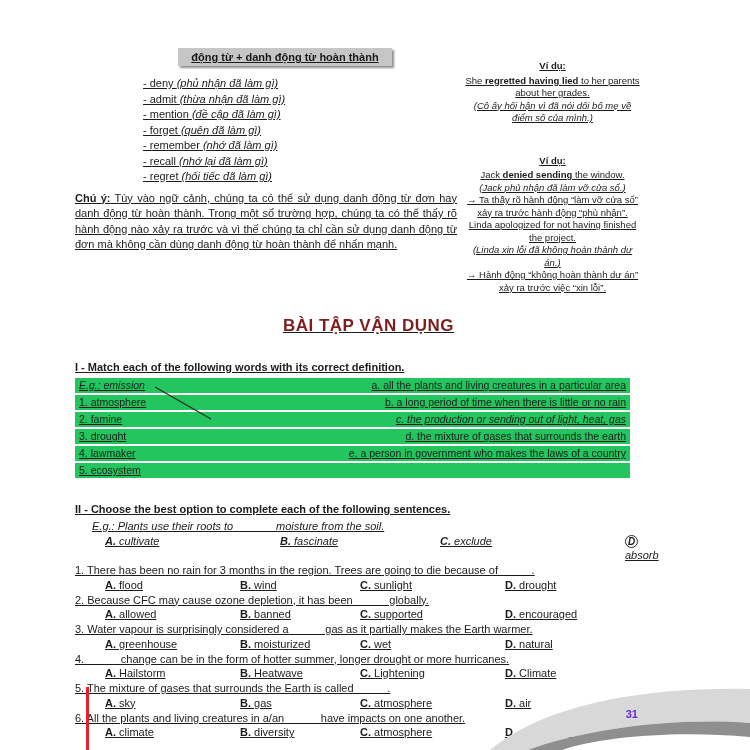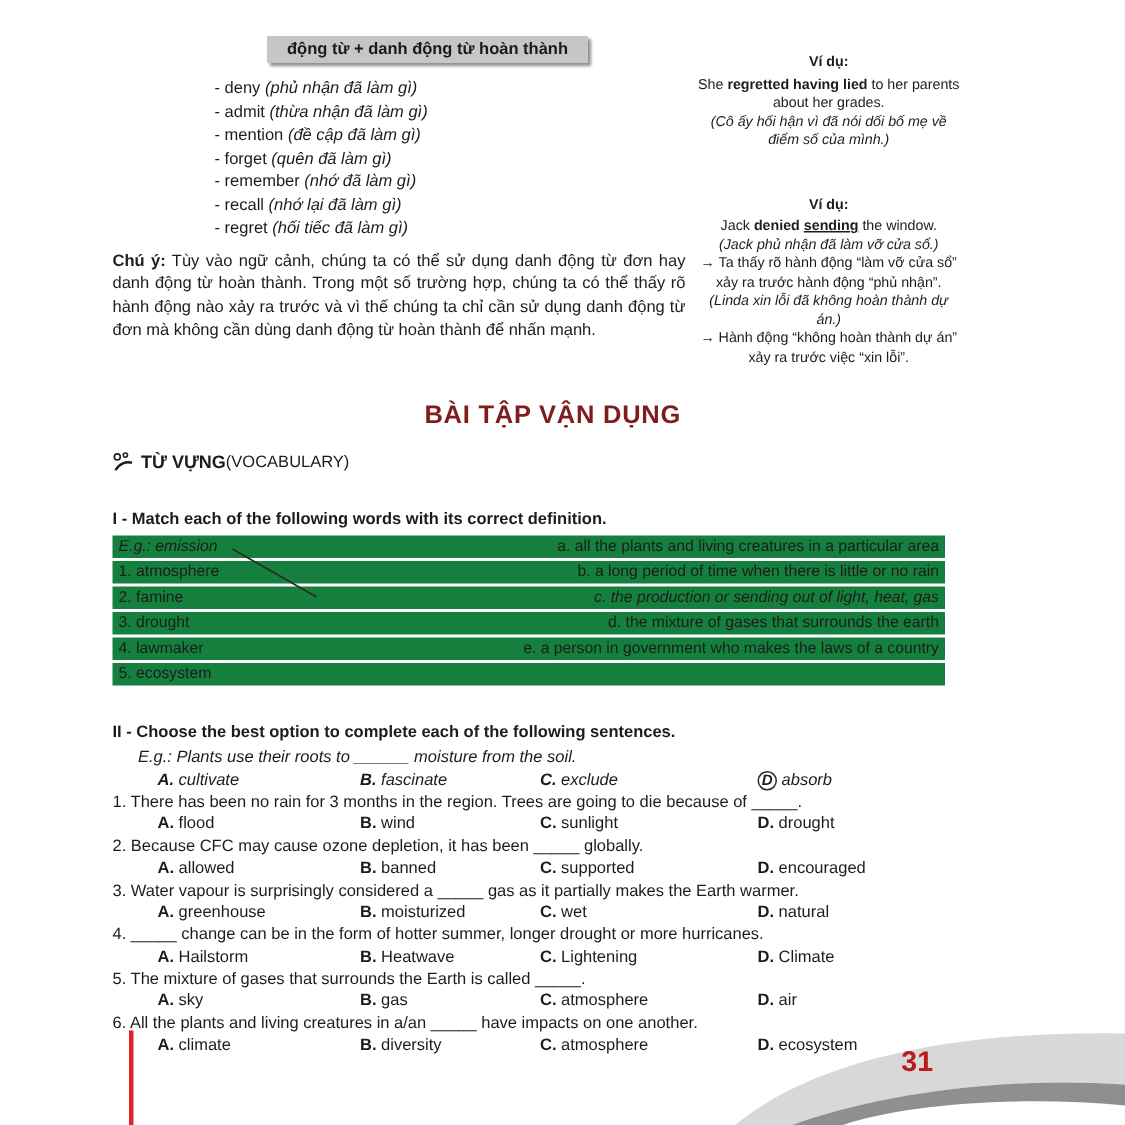--- a/index.html
+++ b/index.html
@@ -1,21 +1,21 @@
 <!DOCTYPE html>
 <html><head>
 <meta charset="utf-8">
 <style>
   * { margin:0; padding:0; box-sizing:border-box; }
   html,body { background:#ffffff; }
   .page {
     position:relative; width:750px; height:750px; background:#ffffff;
     overflow:hidden; font-family:"Liberation Sans", sans-serif; color:#1c1c1c;
   }
-  .content { position:absolute; left:75px; top:24px; width:565px; }
+  .content { position:absolute; left:75px; top:48px; width:565px;text-decoration:underline; }
   .it { font-style:italic; }
   b { font-weight:bold; }
 
   
   .top-section { display:flex; }
   .left-col { width:382px; font-size:11px; }
   .right-col { width:175px; margin-left:8px; padding-top:12px; font-size:9.5px; line-height:12.5px;text-align:center; }
 
   .grammar-box {
     margin-left:103px; width:214px; background:#c6c6c6;
@@ -38,45 +38,45 @@
   }
 
   .vocab-heading { margin-top:14px; font-size:12px; display:flex; align-items:center; }
   .vocab-heading svg { margin-right:5px; }
   .vocab-normal { font-weight:normal; font-size:11px; }
 
   .instruction { margin-top:25px; font-weight:bold; font-size:11px; }
 
   
   .match-table { position:relative; margin-top:5px; width:555px; font-size:10.5px; }
-  .match-row { display:flex; background:#15803d; margin-bottom:2px; padding:2px 4px; line-height:11px; }
+  .match-row { display:flex; background:#22c55e; margin-bottom:2px; padding:2px 4px; line-height:11px; }
   .match-word { width:126px; flex:0 0 126px; }
   .match-def { flex:1;text-align:right; }
   .match-line-svg { position:absolute; left:0; top:0; width:100%; height:100%; pointer-events:none; }
 
   
   .eg-question { margin-top:4px; font-style:italic; font-size:11px; padding-left:17px; line-height:14.5px; }
   .opts {
     display:grid; grid-template-columns:135px 120px 145px 1fr;
     padding-left:30px; font-size:11px; line-height:14.5px;
   }
-  .opts.italic { font-style:italic; }
+  .opts.italic { font-style:italic;gap:40px; }
   .letter { font-weight:bold; }
   .circled {
     display:inline-block; width:13px; height:13px; border:1px solid #2a2a2a; border-radius:50%;
     text-align:center; line-height:11px; font-size:10px;
   }
   .q-text { font-size:11px; line-height:14.5px; margin-top:0.5px; }
 
   
   .red-line { position:absolute; left:86px; top:687px; bottom:0; width:3px; background:#e62129; }
   .corner-svg { position:absolute; right:0; bottom:0; width:260px; height:75px; }
   .page-number {
-    position:absolute; right:128px; bottom:30px;
-    font-size:19px; font-weight:bold; color:#b91c1c;
+    position:absolute; right:112px; bottom:30px;
+    font-size:11px; font-weight:bold; color:#6d28d9;
   }
 </style>
 </head>
 <body>
 
 <div class="page">
   <div class="content">
 
     <div class="top-section">
       <div class="left-col">
@@ -100,37 +100,29 @@
           <div class="ex-label">Ví dụ:</div>
           <div class="ex-sentence"><span>She </span><b>regretted having lied</b><span> to her parents about her grades.</span></div>
           <div class="ex-trans">(Cô ấy hối hận vì đã nói dối bố mẹ về điểm số của mình.)</div>
         </div>
 
         <div class="example">
           <div class="ex-label">Ví dụ:</div>
           <div class="ex-sentence"><span>Jack </span><b>denied </b><b class="ul">sending</b><span> the window.</span></div>
           <div class="ex-trans">(Jack phủ nhận đã làm vỡ cửa sổ.)</div>
           <div class="ex-note">→ Ta thấy rõ hành động “làm vỡ cửa sổ” xảy ra trước hành động “phủ nhận”.</div>
+          <div class="ex-sentence">Linda apologized for not having finished the project.</div>
           <div class="ex-trans">(Linda xin lỗi đã không hoàn thành dự án.)</div>
           <div class="ex-note">→ Hành động “không hoàn thành dự án” xảy ra trước việc “xin lỗi”.</div>
         </div>
       </div>
     </div>
 
     <h1 class="main-title">BÀI TẬP VẬN DỤNG</h1>
 
-    <div class="vocab-heading">
-      <svg width="14" height="14" viewBox="0 0 14 14">
-        <circle cx="3.2" cy="3.6" r="2" fill="none" stroke="#1c1c1c" stroke-width="1.1"></circle>
-        <circle cx="8.6" cy="2.4" r="1.4" fill="none" stroke="#1c1c1c" stroke-width="1"></circle>
-        <path d="M2 12.5 C4.5 8 9 6.5 13 7.5" fill="none" stroke="#1c1c1c" stroke-width="1.6"></path>
-      </svg>
-      <b>TỪ VỰNG</b>
-      <span class="vocab-normal"> (VOCABULARY)</span>
-    </div>
 
     <p class="instruction">I - Match each of the following words with its correct definition.</p>
 
     <div class="match-table">
       <div class="match-row">
         <span class="match-word it">E.g.: emission</span>
         <span class="match-def">a. all the plants and living creatures in a particular area</span>
       </div>
       <div class="match-row">
         <span class="match-word">1. atmosphere</span>

